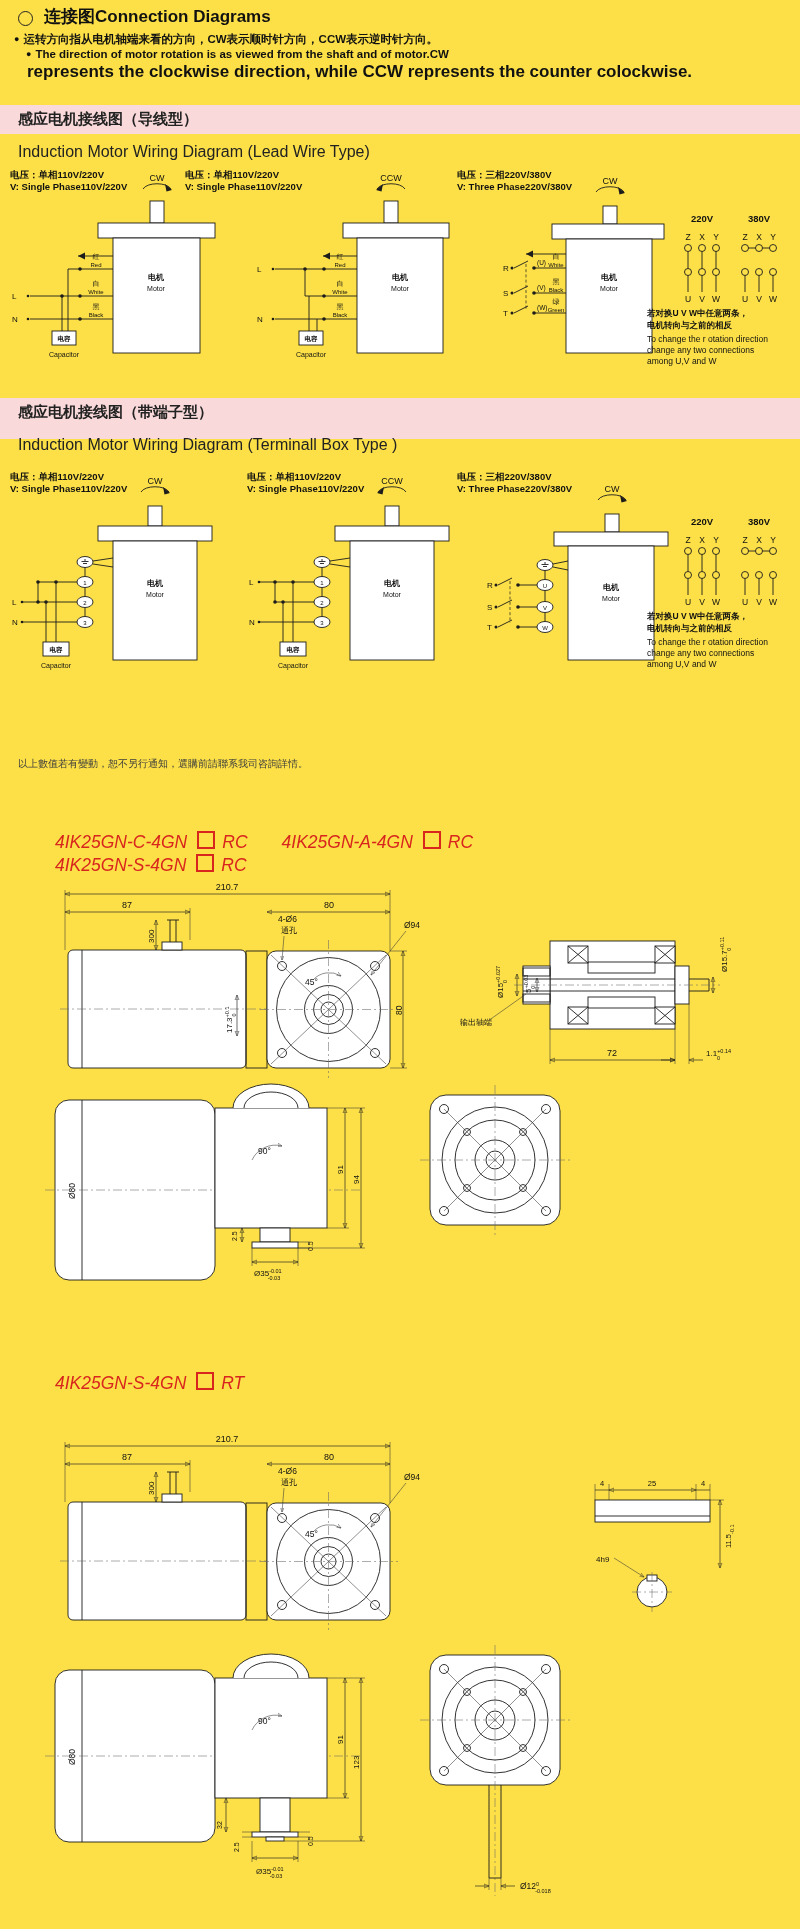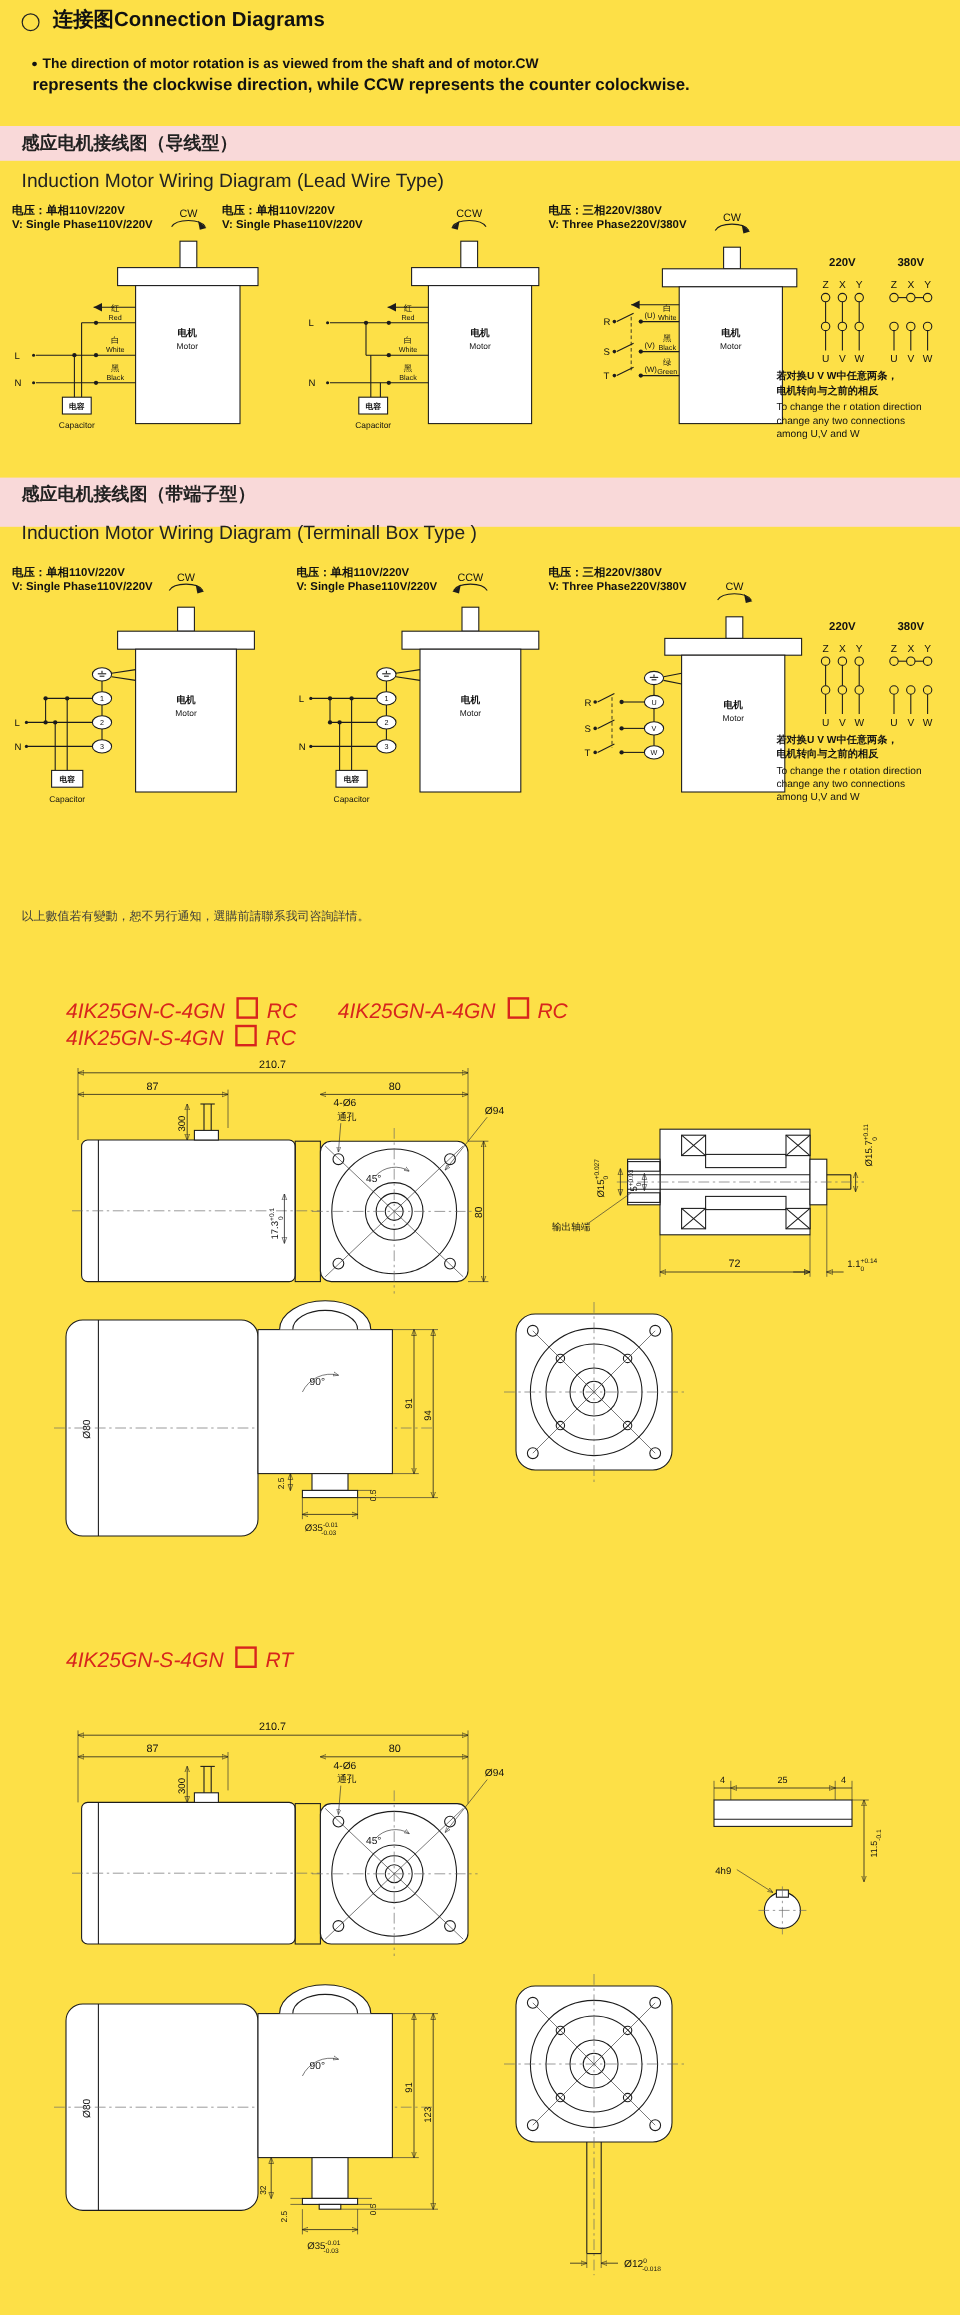--- a/index.html
+++ b/index.html
@@ -3,21 +3,21 @@
 <meta charset="utf-8">
 <style>
   html,body{margin:0;padding:0;background:#fff;}
   .page{position:relative;width:800px;height:1929px;background:#fde047;overflow:hidden;
         font-family:"Liberation Sans",sans-serif;color:#111;}
   
   .ring{position:absolute;left:18px;top:11px;width:13px;height:13px;border:1.8px solid #222;border-radius:50%;}
   .title{position:absolute;left:44px;top:5px;font-size:17px;font-weight:bold;color:#111;}
   .bullet{position:absolute;font-size:11.5px;font-weight:bold;color:#111;white-space:nowrap;}
   .bullet:before{content:"●";margin-right:4px;font-size:9px;vertical-align:1px;}
-  .cont{position:absolute;font-size:14px;font-weight:bold;color:#111;white-space:nowrap;}
+  .cont{position:absolute;font-size:17px;font-weight:bold;color:#111;white-space:nowrap;}
   
   .banner{position:absolute;left:0;width:800px;background:#f9d9d9;}
   .banner .cn{display:block;margin:5px 0 0 18px;font-size:15px;font-weight:bold;color:#222;}
   .banner .en{display:block;margin:14px 0 4px 18px;font-size:16px;color:#222;}
   .note{position:absolute;left:18px;top:757px;font-size:10px;color:#3c3c3c;text-align:right;}
   
   .models{position:absolute;left:55px;color:#d8251d;font-size:17.5px;line-height:23px;font-weight:400;white-space:nowrap;font-style:italic;}
   .mbox{display:inline-block;width:14px;height:14px;border:2px solid #d8251d;margin:0 7px 0 10px;vertical-align:-1px;}
   .mgap{display:inline-block;width:34px;}
   
@@ -33,20 +33,21 @@
   .s .dsh{stroke-dasharray:3 2.2;stroke-width:0.7;}
   .s .thin{stroke-width:0.55;stroke:#333;}
 </style>
 </head>
 <body>
 
 <div class="page">
 
   <span class="ring"></span>
   <div class="title">连接图Connection Diagrams</div>
+  <div class="bullet" style="left:14px;top:32px;">运转方向指从电机轴端来看的方向，CW表示顺时针方向，CCW表示逆时针方向。</div>
   <div class="bullet" style="left:26px;top:48px;">The direction of motor rotation is as viewed from the shaft and of motor.CW</div>
   <div class="cont" style="left:27px;top:62px;">represents the clockwise direction, while CCW represents the counter colockwise.</div>
 
   <div class="banner" style="top:105px;height:29px;">
     <span class="cn">感应电机接线图（导线型）</span>
     <span class="en">Induction Motor Wiring Diagram (Lead Wire Type)</span>
   </div>
 
   <svg class="s" style="left:8px;top:168px;" width="205" height="196" viewBox="0 0 205 196">
     <text x="2" y="10" font-size="9.5" font-weight="bold">电压：单相110V/220V</text>

